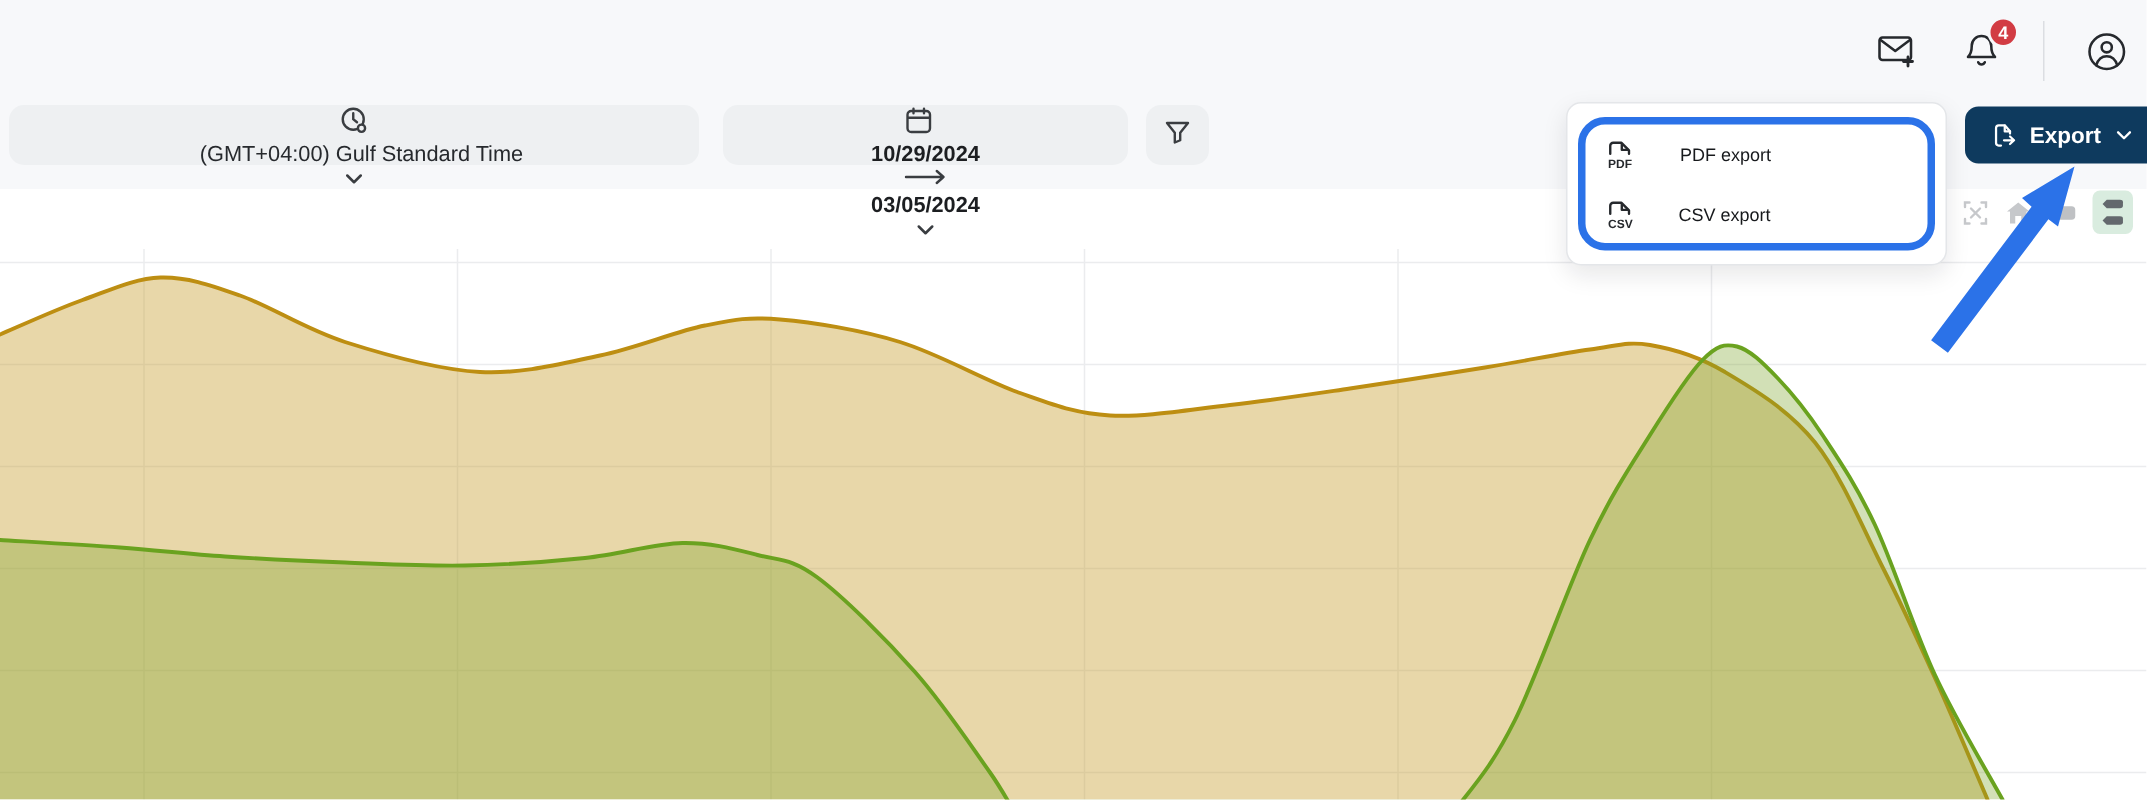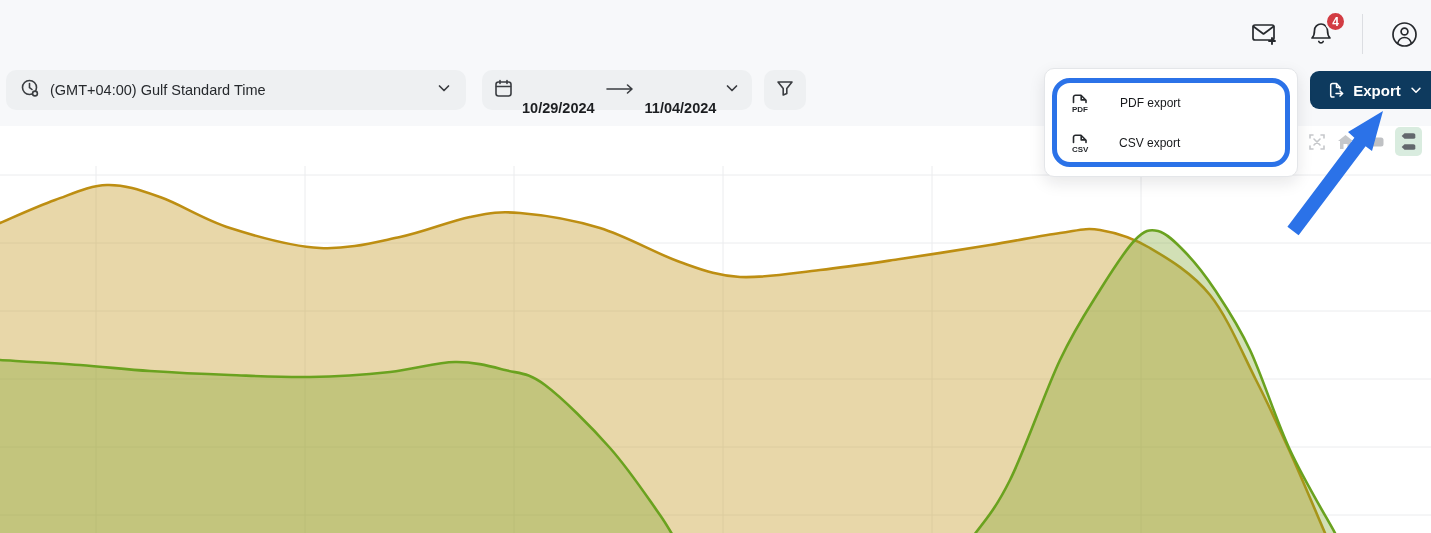--- a/index.html
+++ b/index.html
@@ -12,25 +12,25 @@
   
   .topicons { position:absolute; right:12px; top:12px; height:44px; display:flex; align-items:center; gap:26px; }
   .icon-btn { position:relative; width:30px; height:30px; display:flex; align-items:center; justify-content:center; cursor:pointer; }
   .vdivider { width:1px; height:40px; background:#dcdee2; }
   .badge { position:absolute; top:-8px; right:-10px; min-width:21px; height:21px; border-radius:11px;
            background:#d23c43; color:#fff; font-size:12px; font-weight:bold; display:flex; align-items:center;
            justify-content:center; border:2px solid #f7f8fa; }
 
   
   .pill { position:absolute; top:70px; height:40px; background:#eef0f2; border-radius:10px;
-          display:flex; align-items:center; cursor:pointer; }
+          display:flex; align-items:center; cursor:pointer;flex-direction:column; }
   .tz-pill { left:6px; width:460px; padding:0 14px; }
   .tz-pill .label { font-size:14.5px; color:#26292d; margin-left:10px; }
   .date-pill { left:482px; width:270px; padding:0 12px; }
-  .date-text { font-size:14.5px; font-weight:600; color:#1c1e21;margin-top:36px; }
+  .date-text { font-size:14.5px; font-weight:600; color:#1c1e21; }
   .filter-pill { left:764px; width:42px; justify-content:center; }
   .spacer { flex:1; }
 
   
   .export-btn { position:absolute; left:1310px; top:71px; width:130px; height:38px; background:#0e3a5e;
                 border:none; border-radius:9px; color:#fff; display:flex; align-items:center; justify-content:center;
                 gap:8px; font-size:15px; font-weight:600; cursor:pointer; font-family:"Liberation Sans",sans-serif; }
 
   
   .chart-tools { position:absolute; top:127px; right:9px; display:flex; align-items:center; gap:10px; }
@@ -104,21 +104,21 @@
       <rect x="2" y="4" width="15" height="14" rx="2.5"></rect>
       <path d="M2.5 8.5 H16.5 M6 2.5 v3 M13 2.5 v3"></path>
     </svg>
   </span>
   <span class="date-text">10/29/2024</span>
   <span style="margin:0 10px;">
     <svg width="30" height="12" viewBox="0 0 30 12" fill="none" stroke="#3a3d41" stroke-width="1.6" stroke-linecap="round" stroke-linejoin="round">
       <path d="M2 6 H27 M22.5 2 L27 6 L22.5 10"></path>
     </svg>
   </span>
-  <span class="date-text">11/04/2024</span>
+  <span class="date-text">03/05/2024</span>
   <span class="spacer"></span>
   <span>
     <svg width="16" height="16" viewBox="0 0 16 16" fill="none" stroke="#3a3d41" stroke-width="1.7" stroke-linecap="round" stroke-linejoin="round">
         <path d="M3.5 6 L8 10.5 L12.5 6"></path>
       </svg>
   </span>
 </div>
 
 <div class="pill filter-pill">
   <span>

